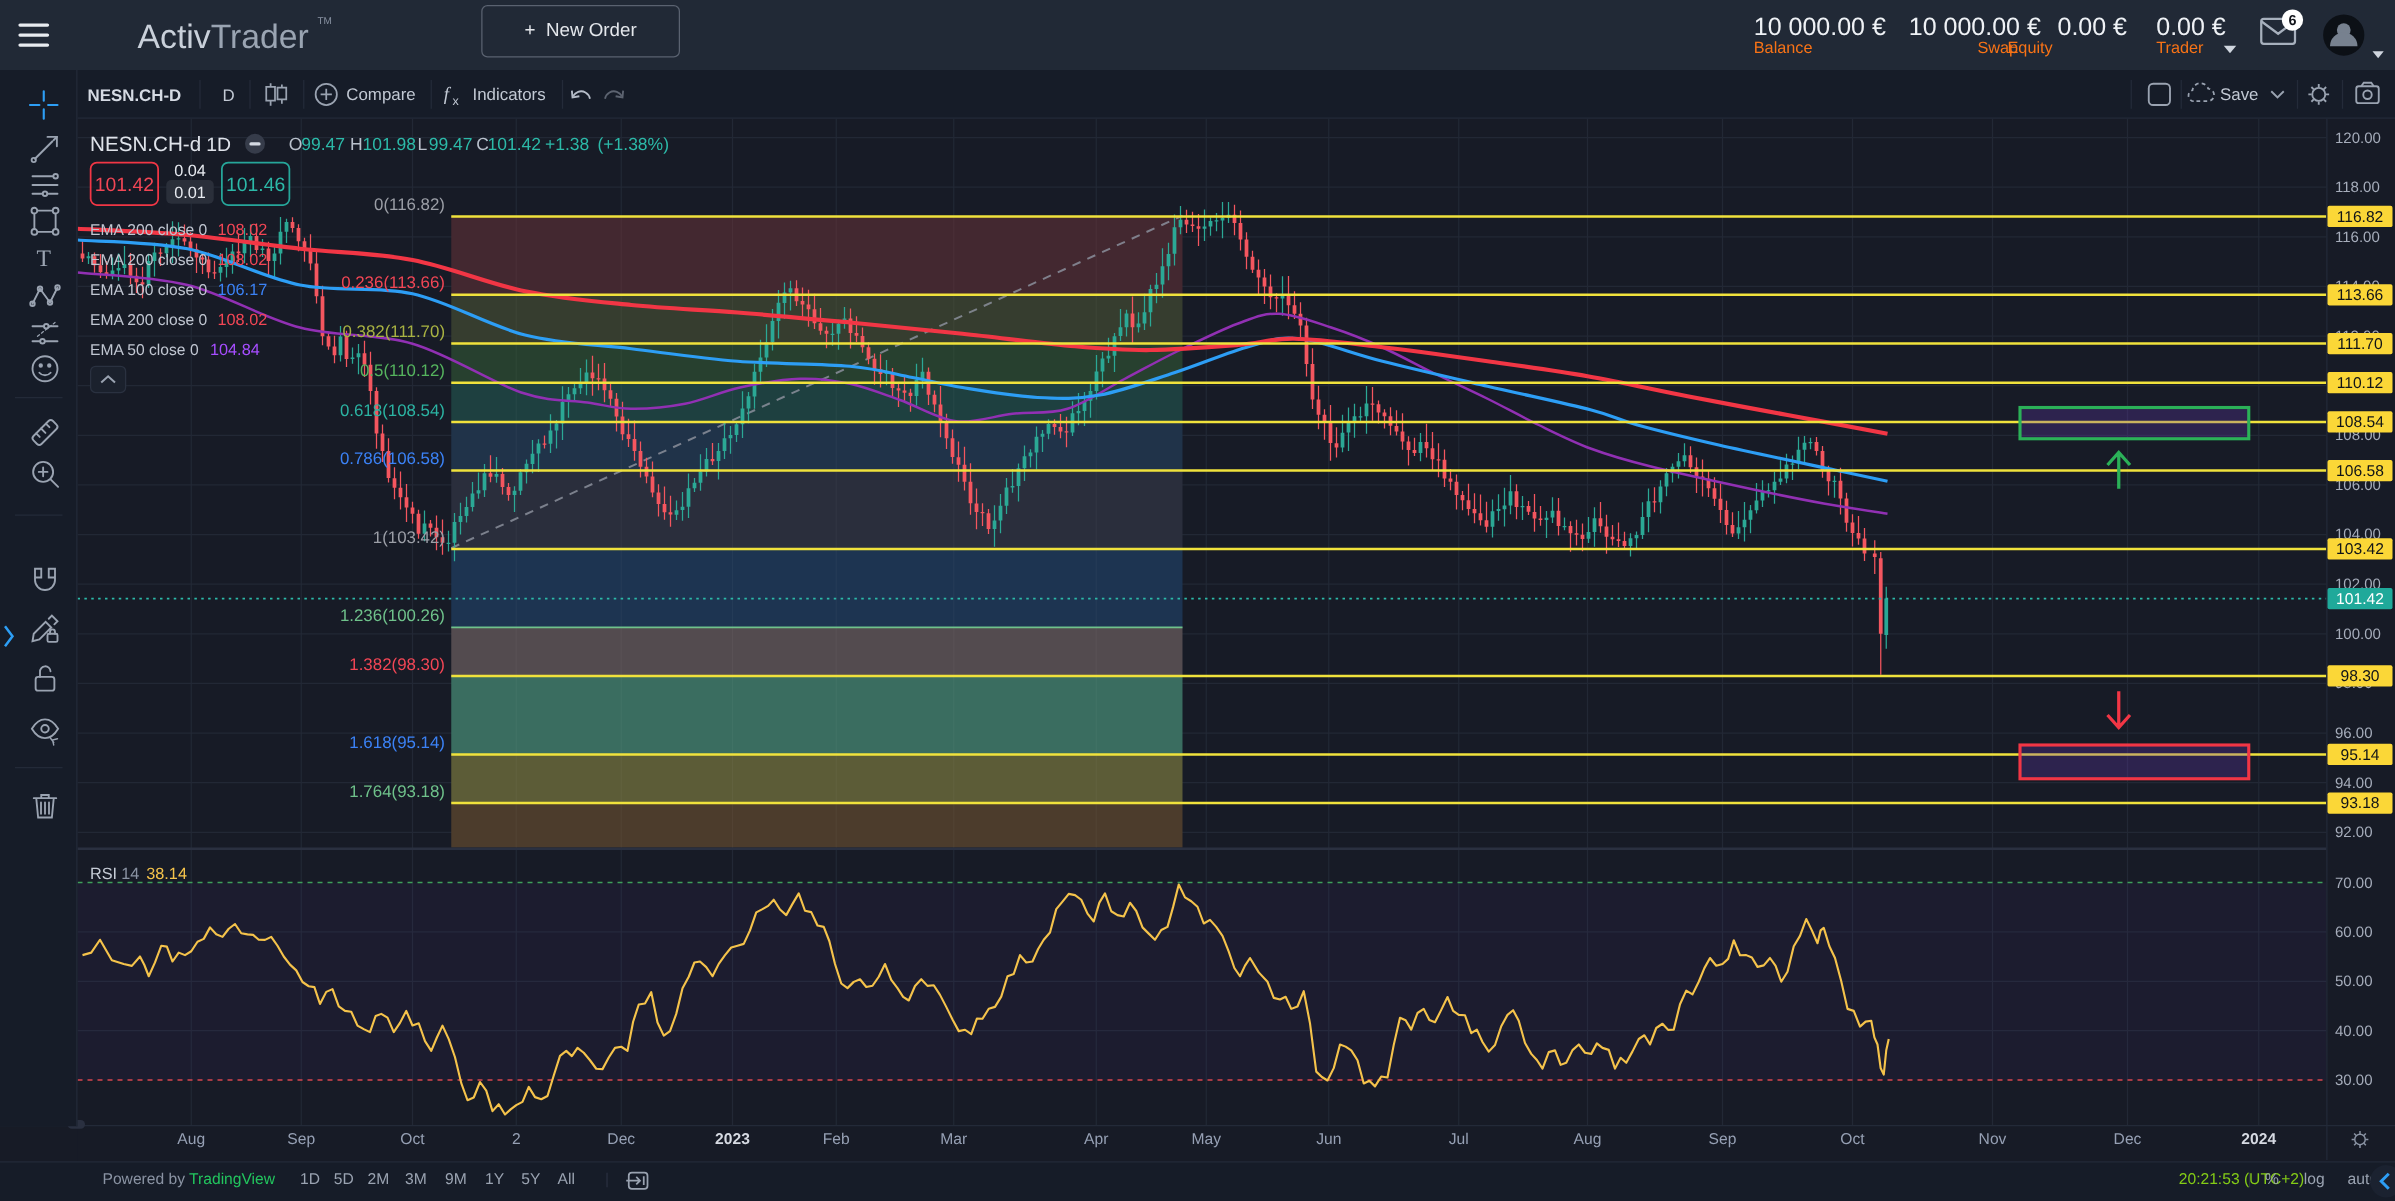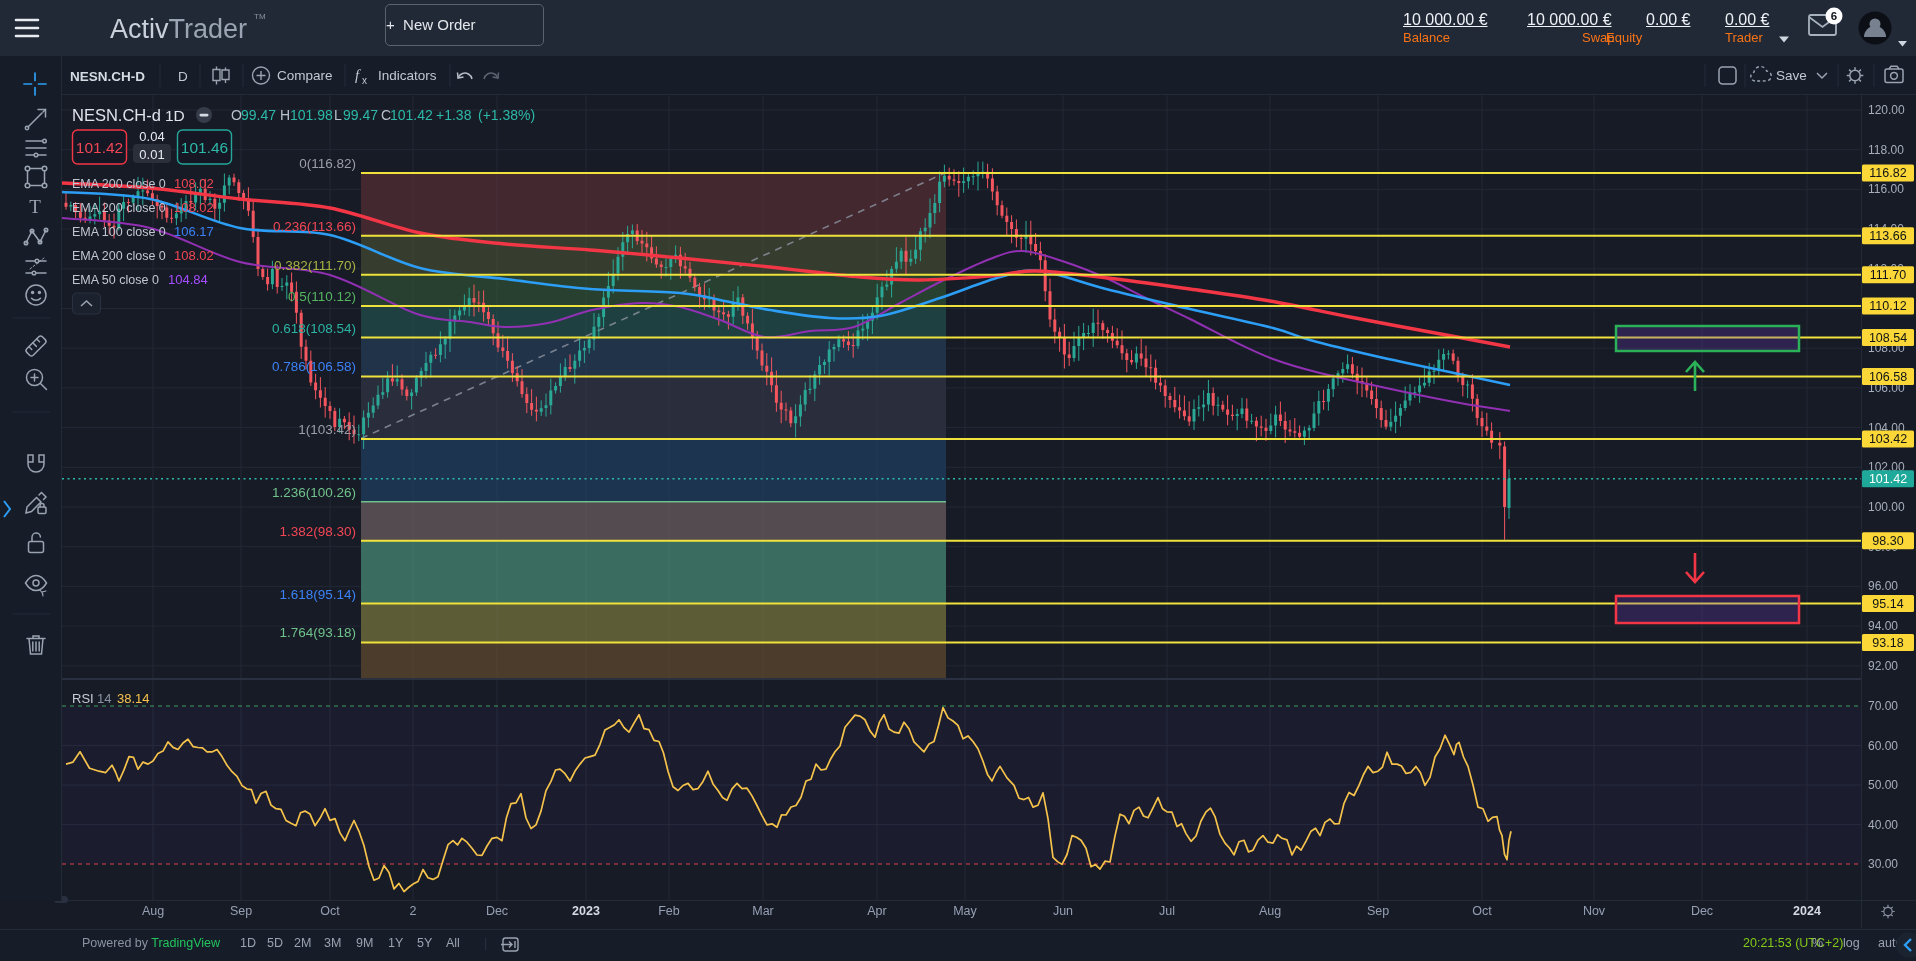--- a/index.html
+++ b/index.html
@@ -3,21 +3,21 @@
 * { margin:0; padding:0; box-sizing:border-box; }
 html,body { width:1916px; height:961px; background:#171b26; overflow:hidden;
   font-family:"Liberation Sans", sans-serif; }
 #app { position:relative; width:1916px; height:961px; }
 .abs { position:absolute; }
 #header { left:0; top:0; width:1916px; height:56px; background:#212936; }
 #toolbar { left:62px; top:56px; width:1854px; height:39px; background:#161c28; border-bottom:1px solid #232a38; }
 #lefttb { left:0; top:56px; width:62px; height:845px; background:#161c28; border-right:1px solid #232a38; }
 #chart { left:0; top:0; }
 #bottombar { left:0; top:929px; width:1916px; height:32px; background:#161c28; border-top:1px solid #232a38; }
-.hbtxt { position:absolute; color:#eef1f5; font-size:16px;text-decoration:underline; }
+.hbtxt { position:absolute; color:#eef1f5; font-size:20px; }
 .hblbl { position:absolute; color:#f97316; font-size:13px; }
 .bb { position:absolute; top:936px; color:#9aa3b1; font-size:12.5px; }
 </style></head>
 <body>
 <div id="app">
 <svg class="abs" id="chart" width="1916" height="961">
       <rect x="62" y="95" width="1854" height="866" fill="#171b26"></rect>
       <clipPath id="plot">
         <rect x="62" y="95" width="1799" height="805"></rect>
       </clipPath>
@@ -181,21 +181,21 @@
 <div class="abs" id="toolbar"></div>
 <div class="abs" id="lefttb"></div>
 <div class="abs" id="bottombar"></div>
 <svg class="abs" style="left:0;top:0" width="1916" height="56">
       <g stroke="#e8ebf0" stroke-width="2.6" stroke-linecap="round">
         <path d="M16 20h22M16 28h22M16 36h22"></path>
       </g>
       <text x="110" y="38" font-size="27" fill="#c9d0da">Activ<tspan fill="#9aa4b2">Trader</tspan></text>
       <text x="254" y="19" font-size="8" fill="#8a93a3">TM</text>
     </svg>
-<div class="abs" style="left:385px;top:4px;width:159px;height:42px;border:1px solid #5a6270;border-radius:5px;color:#e4e7ec;font-size:15px;text-align:left;line-height:40px">+&nbsp;&nbsp;New Order</div>
+<div class="abs" style="left:385px;top:4px;width:159px;height:42px;border:1px solid #5a6270;border-radius:5px;color:#e4e7ec;font-size:15px;text-align:center;line-height:40px">+&nbsp;&nbsp;New Order</div>
 <div class="hbtxt" style="left:1403px;top:11px">10 000.00 €</div>
 <div class="hblbl" style="left:1403px;top:30px">Balance</div>
 <div class="hbtxt" style="left:1527px;top:11px">10 000.00 €</div>
 <div class="hblbl" style="left:1606px;top:30px">Equity</div>
 <div class="hbtxt" style="left:1646px;top:11px">0.00 €</div>
 <div class="hblbl" style="left:1582px;top:30px">Swap</div>
 <div class="hbtxt" style="left:1725px;top:11px">0.00 €</div>
 <div class="hblbl" style="left:1725px;top:30px">Trader</div>
 <svg class="abs" style="left:1770px;top:0" width="146" height="56">
 <path d="M9 36.5l5 6l5 -6z" fill="#cfd5de"></path>

